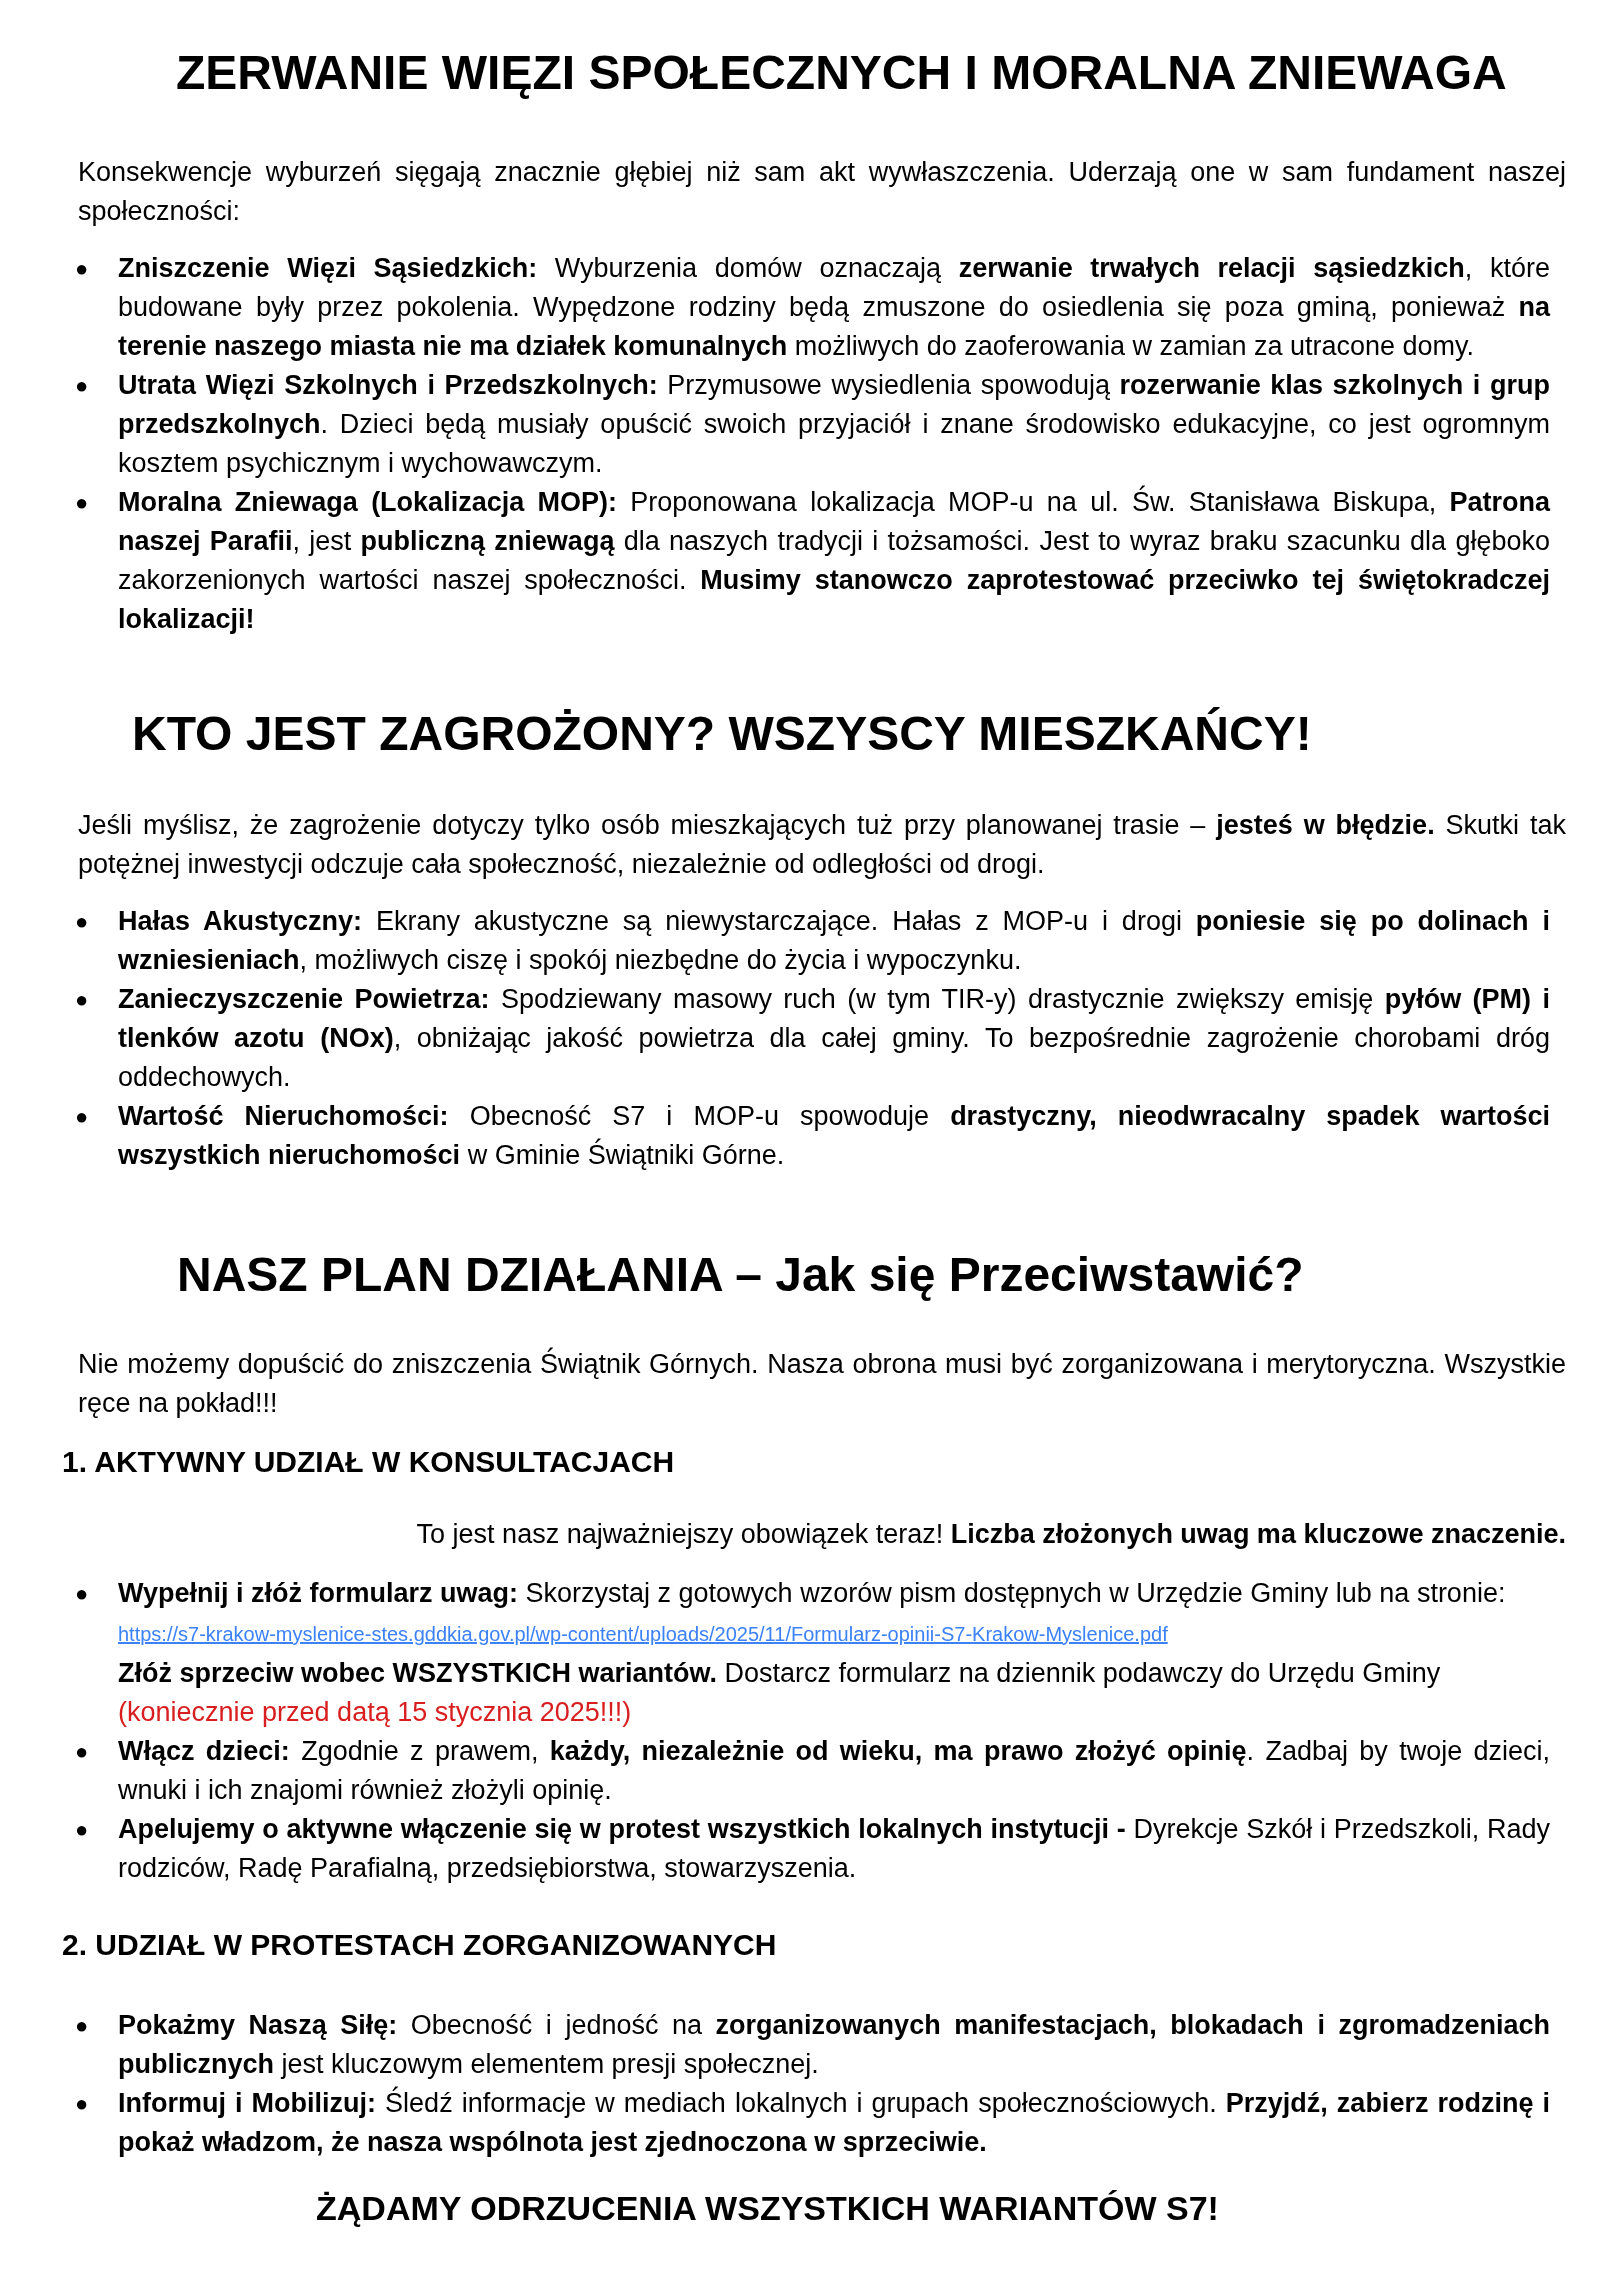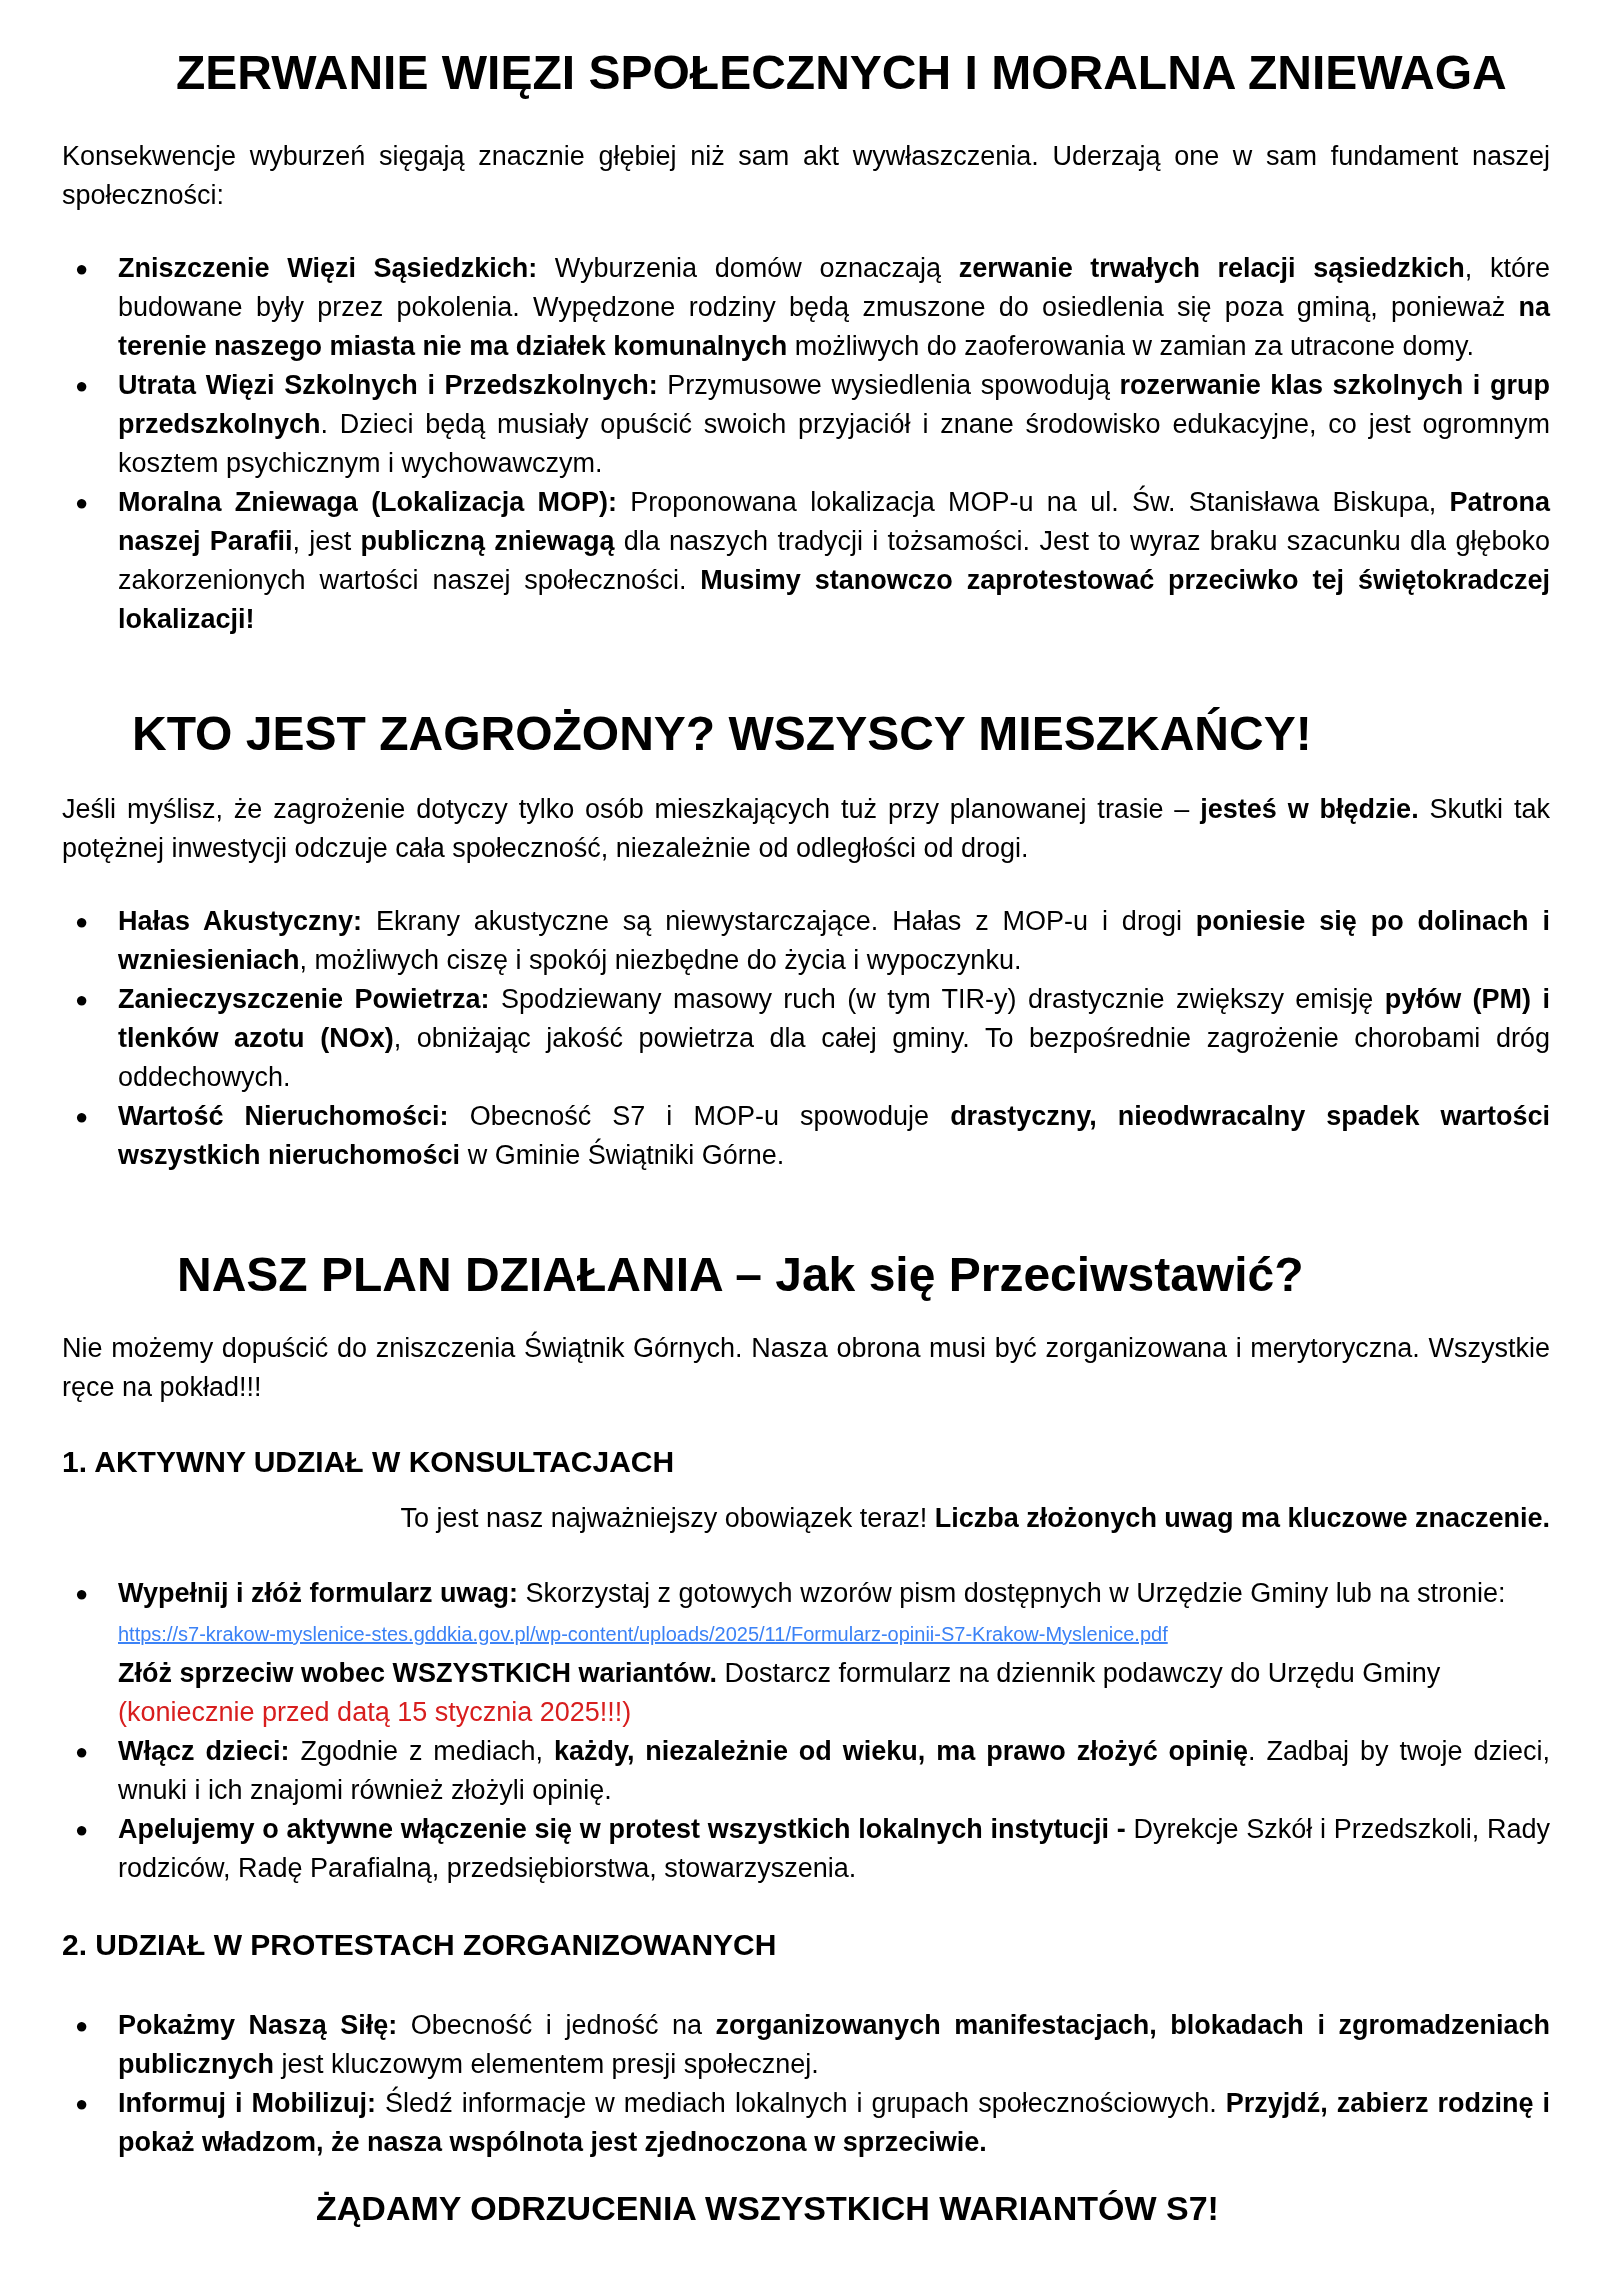--- a/index.html
+++ b/index.html
@@ -2,21 +2,21 @@
 <html style="font-size:10.4px"><head>
 <meta charset="utf-8">
 <style>
   html, body { margin: 0; padding: 0; background: #ffffff; }
   body { width: 1617px; height: 2284px; position: relative; overflow: hidden;
          font-family: "Liberation Sans", sans-serif; color: #000; }
   .page { position: absolute; left: 62px; top: 0; width: 1488px; }
   .h1 { font-weight: bold; font-size: 48px; line-height: 1.2; margin: 0; position: absolute; white-space: nowrap; }
   .h2 { font-weight: bold; font-size: 30px; line-height: 1.2; margin: 0; position: absolute; white-space: nowrap; }
   .final { font-weight: bold; font-size: 34px; line-height: 1.2; position: absolute; white-space: nowrap; }
-  .para { position: absolute; left: 0; width: 1488px; font-size: 27px; line-height: 39px; text-align: justify; margin: 0; }
+  .para { position: absolute; left: 0; width: 1488px; font-size: 27px; line-height: 39px; text-align: justify; margin: 16px; }
   .para.left { text-align: right; }
   ul.bullets { position: absolute; left: 0; width: 1488px; margin: 0; padding: 0; list-style: none; }
   ul.bullets li { position: relative; padding-left: 56px; font-size: 27px; line-height: 39px; text-align: justify; }
   ul.bullets li .dot { position: absolute; left: 13px; top: 0; font-size: 22px; line-height: 39px; }
   ul.bullets.left li { text-align: left; }
   b { font-weight: bold; }
   .link { color: #3b82f6; text-decoration: underline; font-size: 20px; }
   .red { color: #d81e1e; }
 </style>
 </head>
@@ -70,21 +70,21 @@
     <span>To jest nasz najważniejszy obowiązek teraz! </span><b>Liczba złożonych uwag ma kluczowe znaczenie.</b>
   </p>
 
   <ul class="bullets left" style="top:1574px;">
     <li>
       <span class="dot">●</span>
       <b>Wypełnij i złóż formularz uwag:</b><span> Skorzystaj z gotowych wzorów pism dostępnych w Urzędzie Gminy lub na stronie: </span><a class="link">https://s7-krakow-myslenice-stes.gddkia.gov.pl/wp-content/uploads/2025/11/Formularz-opinii-S7-Krakow-Myslenice.pdf</a><br><b>Złóż sprzeciw wobec WSZYSTKICH wariantów.</b><span> Dostarcz formularz na dziennik podawczy do Urzędu Gminy </span><span class="red">(koniecznie przed datą 15 stycznia 2025!!!)</span>
     </li>
     <li style="text-align:justify;">
       <span class="dot">●</span>
-      <b>Włącz dzieci:</b><span> Zgodnie z mediach, </span><b>każdy, niezależnie od wieku, ma prawo złożyć opinię</b><span>. Zadbaj by twoje dzieci, wnuki i ich znajomi również złożyli opinię.</span>
+      <b>Włącz dzieci:</b><span> Zgodnie z prawem, </span><b>każdy, niezależnie od wieku, ma prawo złożyć opinię</b><span>. Zadbaj by twoje dzieci, wnuki i ich znajomi również złożyli opinię.</span>
     </li>
     <li style="text-align:justify;">
       <span class="dot">●</span>
       <b>Apelujemy o aktywne włączenie się w protest wszystkich lokalnych instytucji -</b><span> Dyrekcje Szkół i Przedszkoli, Rady rodziców, Radę Parafialną, przedsiębiorstwa, stowarzyszenia.</span>
     </li>
   </ul>
 
   <h2 class="h2" style="left:0; top:1927px;">2. UDZIAŁ W PROTESTACH ZORGANIZOWANYCH</h2>
 
   <ul class="bullets" style="top:2006px;">

